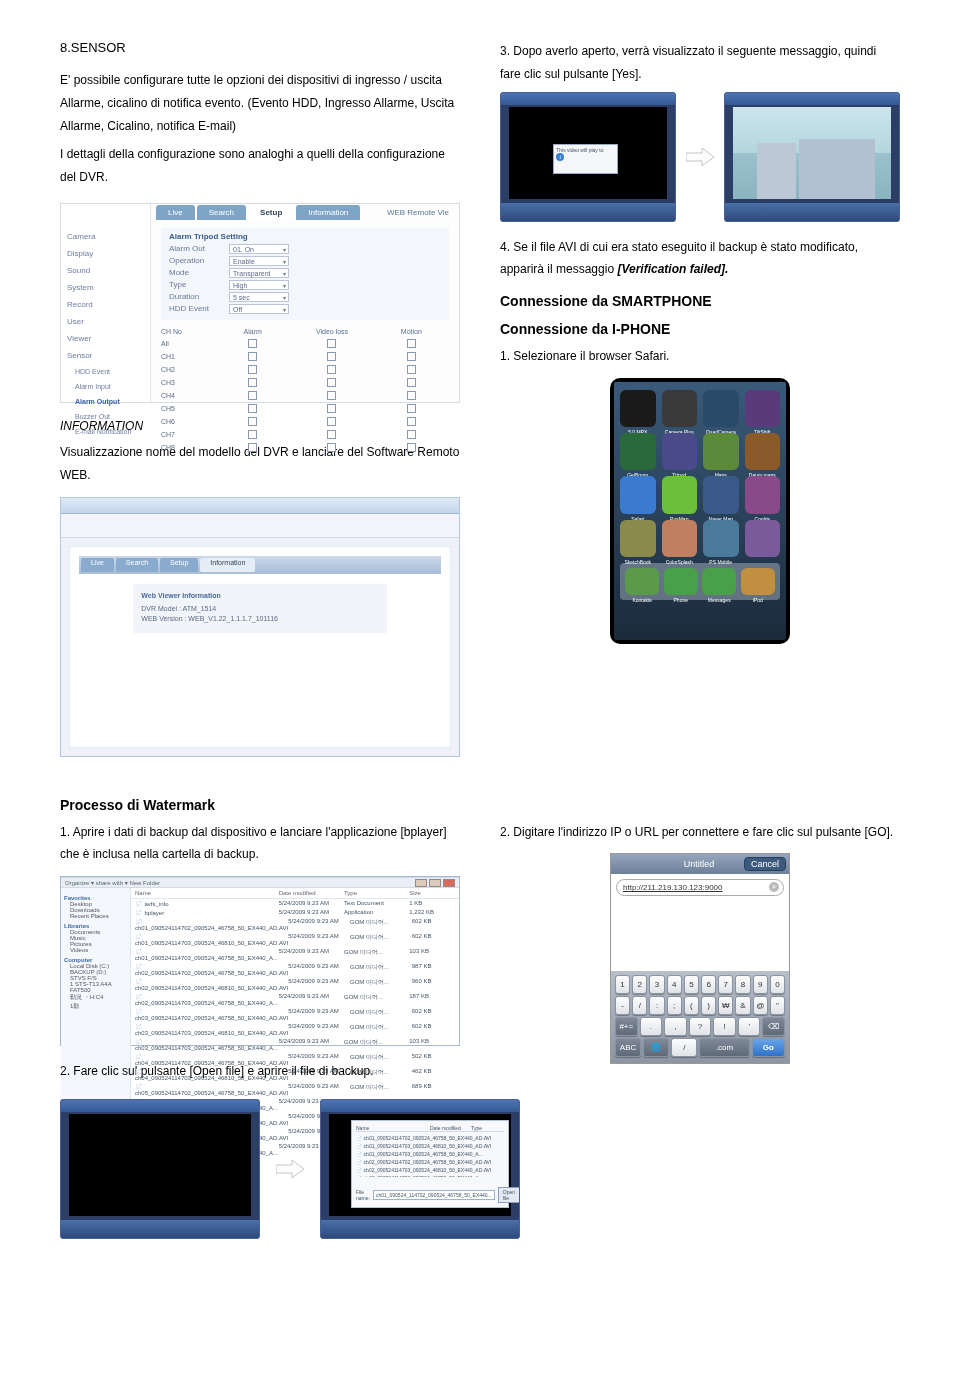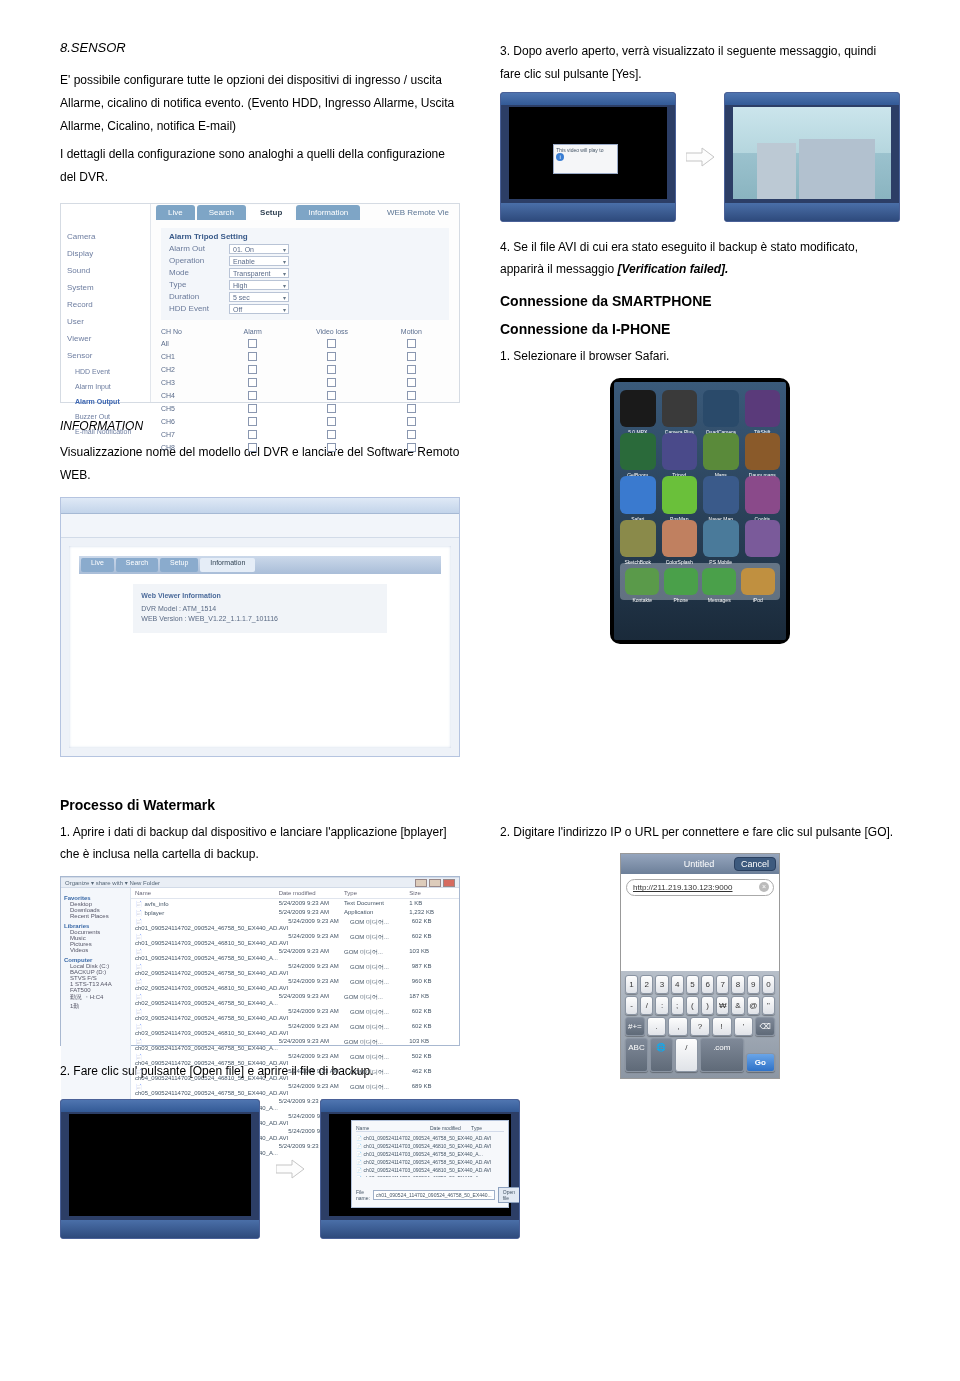--- a/index.html
+++ b/index.html
@@ -10,21 +10,20 @@
     background: #fff;
     width: 960px;
     padding: 40px 60px;
   }
   .columns {
     display: flex;
     gap: 40px;
   }
   .col { flex: 1; min-width: 0; }
   .section-title {
-    font-style: italic;
     font-size: 13px;
     margin-bottom: 14px;
   }
   .para {
     line-height: 1.9;
     margin-bottom: 6px;
   }
   .para-sub {
     font-style: italic;
     font-size: 12px;
@@ -275,21 +274,21 @@
   .iphone .dock {
     grid-column: 1/5;
     background: rgba(200,210,220,0.4);
     border-radius:4px;
     display:flex; justify-content:space-around; align-items:center;
     padding:3px;
   }
   .iphone .dock .icon { width:22%; height:85%; }
   
   .iphone-go {
-    width: 160px;
+    width: 180px;
     margin: 10px auto 0;
     border:1px solid #999;
   }
   .iphone-go .hdr2 {
     background: linear-gradient(#95a5bd,#6c7f99);
     color:#fff; font-size:9px; text-align:center;
     padding:3px; display:flex; justify-content:space-between; align-items:center;
   }
   .iphone-go .url {
     background:#fff; padding:5px;
@@ -316,21 +315,21 @@
     flex:1;
     background: linear-gradient(#fdfdfd,#e0e3e8);
     border:1px solid #8a94a2;
     border-radius:3px;
     font-size:8px; text-align:center;
     padding:4px 0;
     color:#333;
     box-shadow: 0 1px 1px rgba(0,0,0,0.3);
   }
   .iphone-go .key.dark { background: linear-gradient(#7f8998,#5f6a78); color:#fff; }
-  .iphone-go .key.go { background: linear-gradient(#6aa5e8,#2f72c8); color:#fff; font-weight:bold; flex:1.3;margin-top:15px; }
+  .iphone-go .key.go { background: linear-gradient(#6aa5e8,#2f72c8); color:#fff; font-weight:bold; flex:1.3; }
   .iphone-go .key.wide { flex:2;text-align:center; }
   
   .explorer {
     width:100%; height:170px;
     border:1px solid #a8b8d0;
     background:#fff;
     font-size:6px;
     margin-top:10px;
     display:flex; flex-direction:column;
   }

